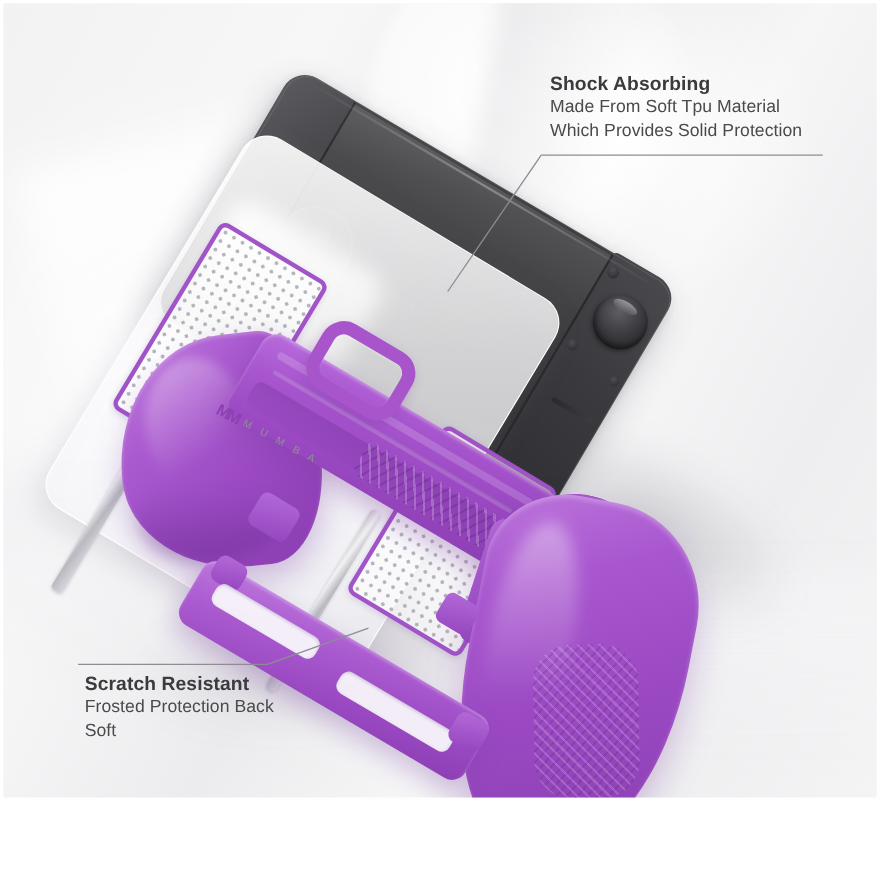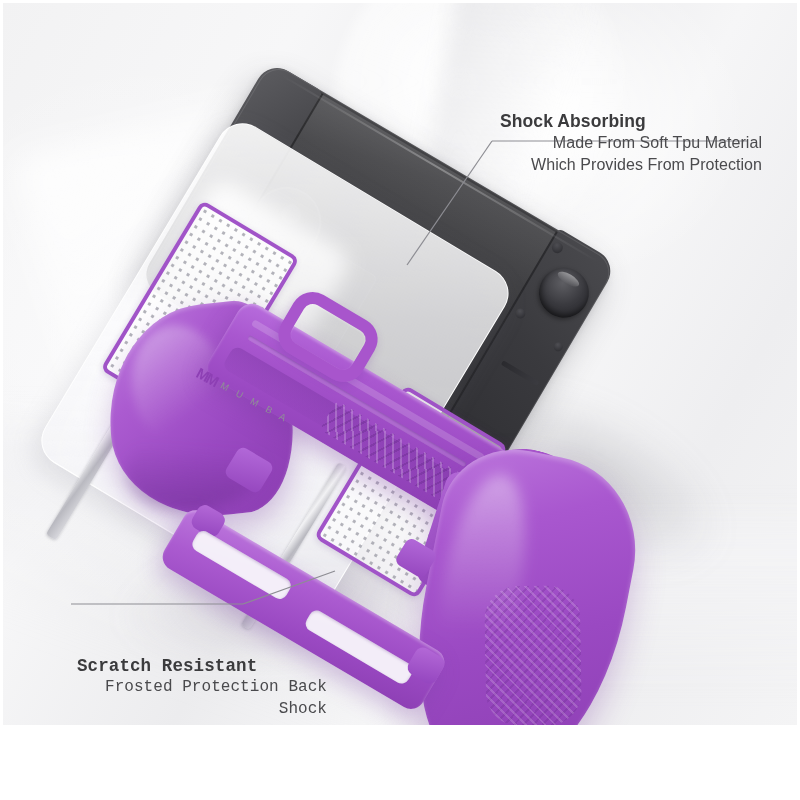--- a/index.html
+++ b/index.html
@@ -241,26 +241,26 @@
 
   
   .brand{
     position:absolute;left:198px;top:362px;transform:rotate(28deg);transform-origin:0 0;
     display:flex;align-items:center;gap:5px;
   }
   .brand-mark{font-size:15px;font-weight:700;color:#8d3fb4;letter-spacing:-1.5px;line-height:1;}
   .brand-word{font-size:9.5px;letter-spacing:3.4px;color:#8f8f96;font-weight:400;line-height:1;}
 
   
-  .callout{position:absolute;margin-top:45px;}
+  .callout{position:absolute;}
   .callout .title{font-size:17.5px;font-weight:700;color:#3b3b3d;line-height:1.28;letter-spacing:.1px;}
-  .callout .desc{font-size:16px;font-weight:400;color:#4a4a4d;line-height:1.33;letter-spacing:.05px;text-align:right;}
+  .callout .desc{font-size:16px;font-weight:400;color:#4a4a4d;line-height:1.33;letter-spacing:.05px;}
 
   .callout-shock{left:497px;top:62px;width:262px;}
-  .callout-scratch{left:74px;top:607px;width:250px;font-family:Liberation Mono, monospace;}
+  .callout-scratch{left:74px;top:607px;width:250px;}
 
   
   .leader{position:absolute;pointer-events:none;}
   .leader line{stroke:#8d8d93;stroke-width:1.2;}
 
   
   .banner{
     position:absolute;left:0;top:725px;width:800px;height:75px;background:#ffffff;
     display:flex;align-items:center;justify-content:center;
   }
@@ -356,25 +356,25 @@
     <svg class="leader" style="left:0;top:0;width:794px;height:722px;">
       <line x1="745" y1="138" x2="489" y2="138"></line>
       <line x1="489" y1="138" x2="404" y2="262"></line>
       <line x1="68" y1="601" x2="240" y2="601"></line>
       <line x1="240" y1="601" x2="332" y2="568"></line>
     </svg>
 
     <div class="callout callout-shock">
       <div class="title">Shock Absorbing</div>
       <div class="desc">Made From Soft Tpu Material</div>
-      <div class="desc">Which Provides From Protection</div>
+      <div class="desc">Which Provides Solid Protection</div>
     </div>
 
     <div class="callout callout-scratch">
       <div class="title">Scratch Resistant</div>
       <div class="desc">Frosted Protection Back</div>
-      <div class="desc">Shock</div>
+      <div class="desc">Soft</div>
     </div>
 
   </div>
 
 
 </div>
 
 </body></html>

